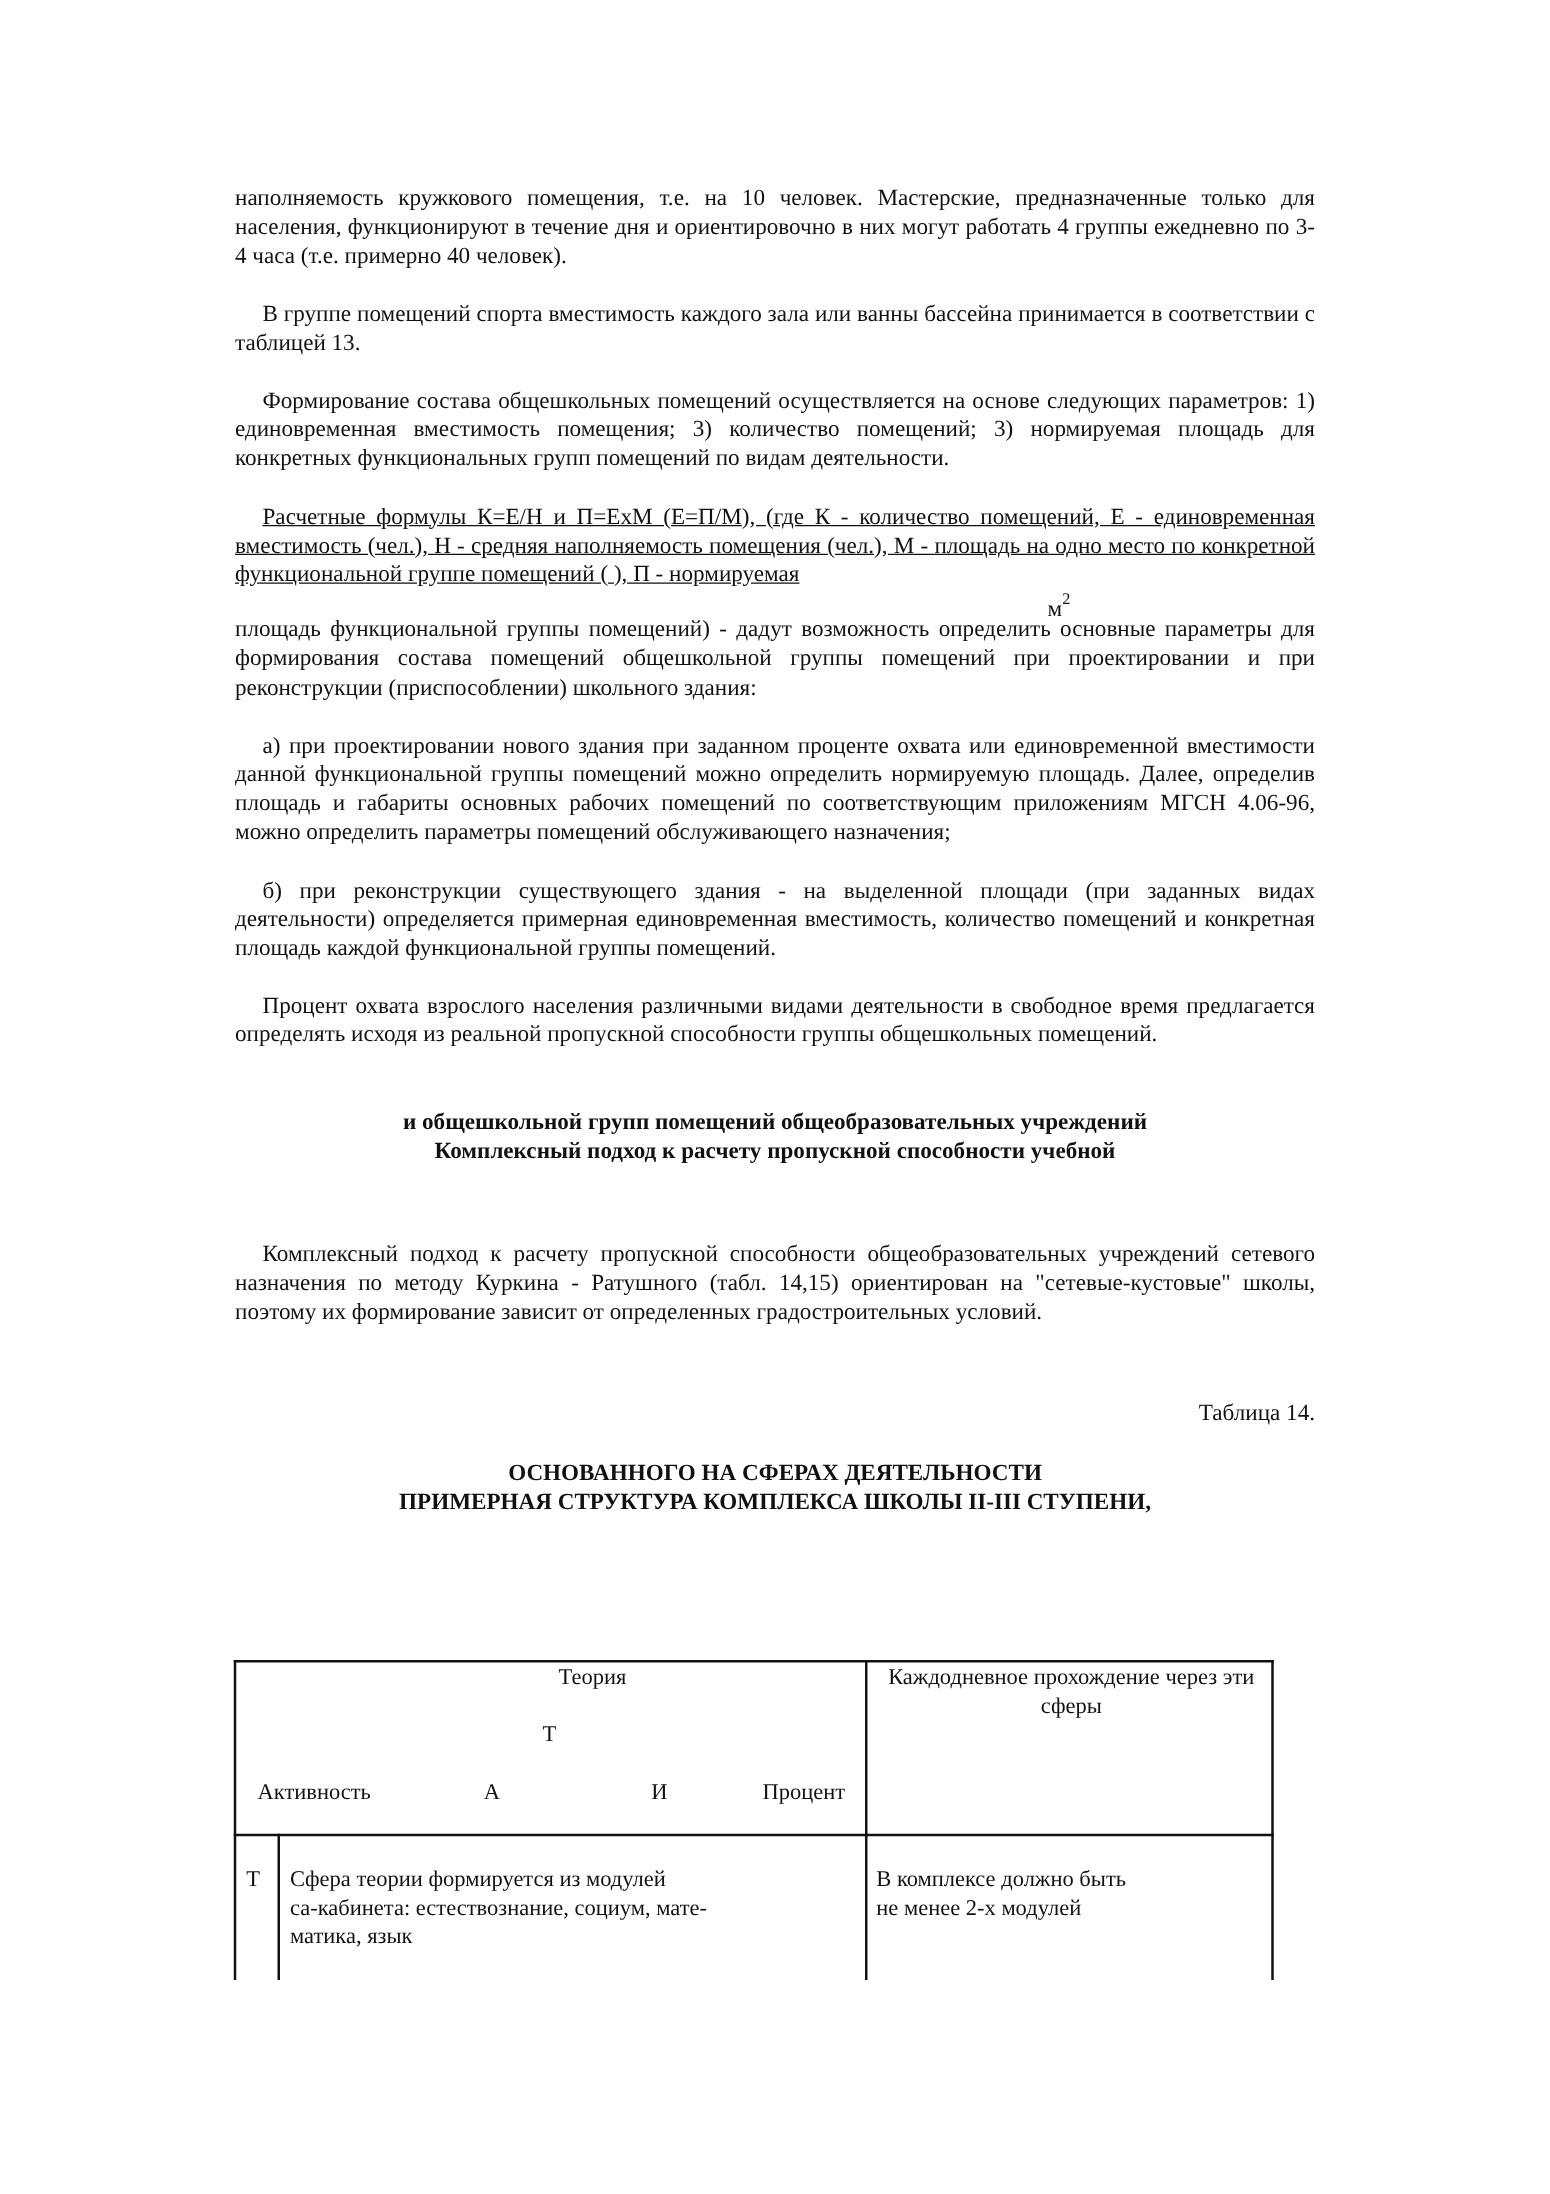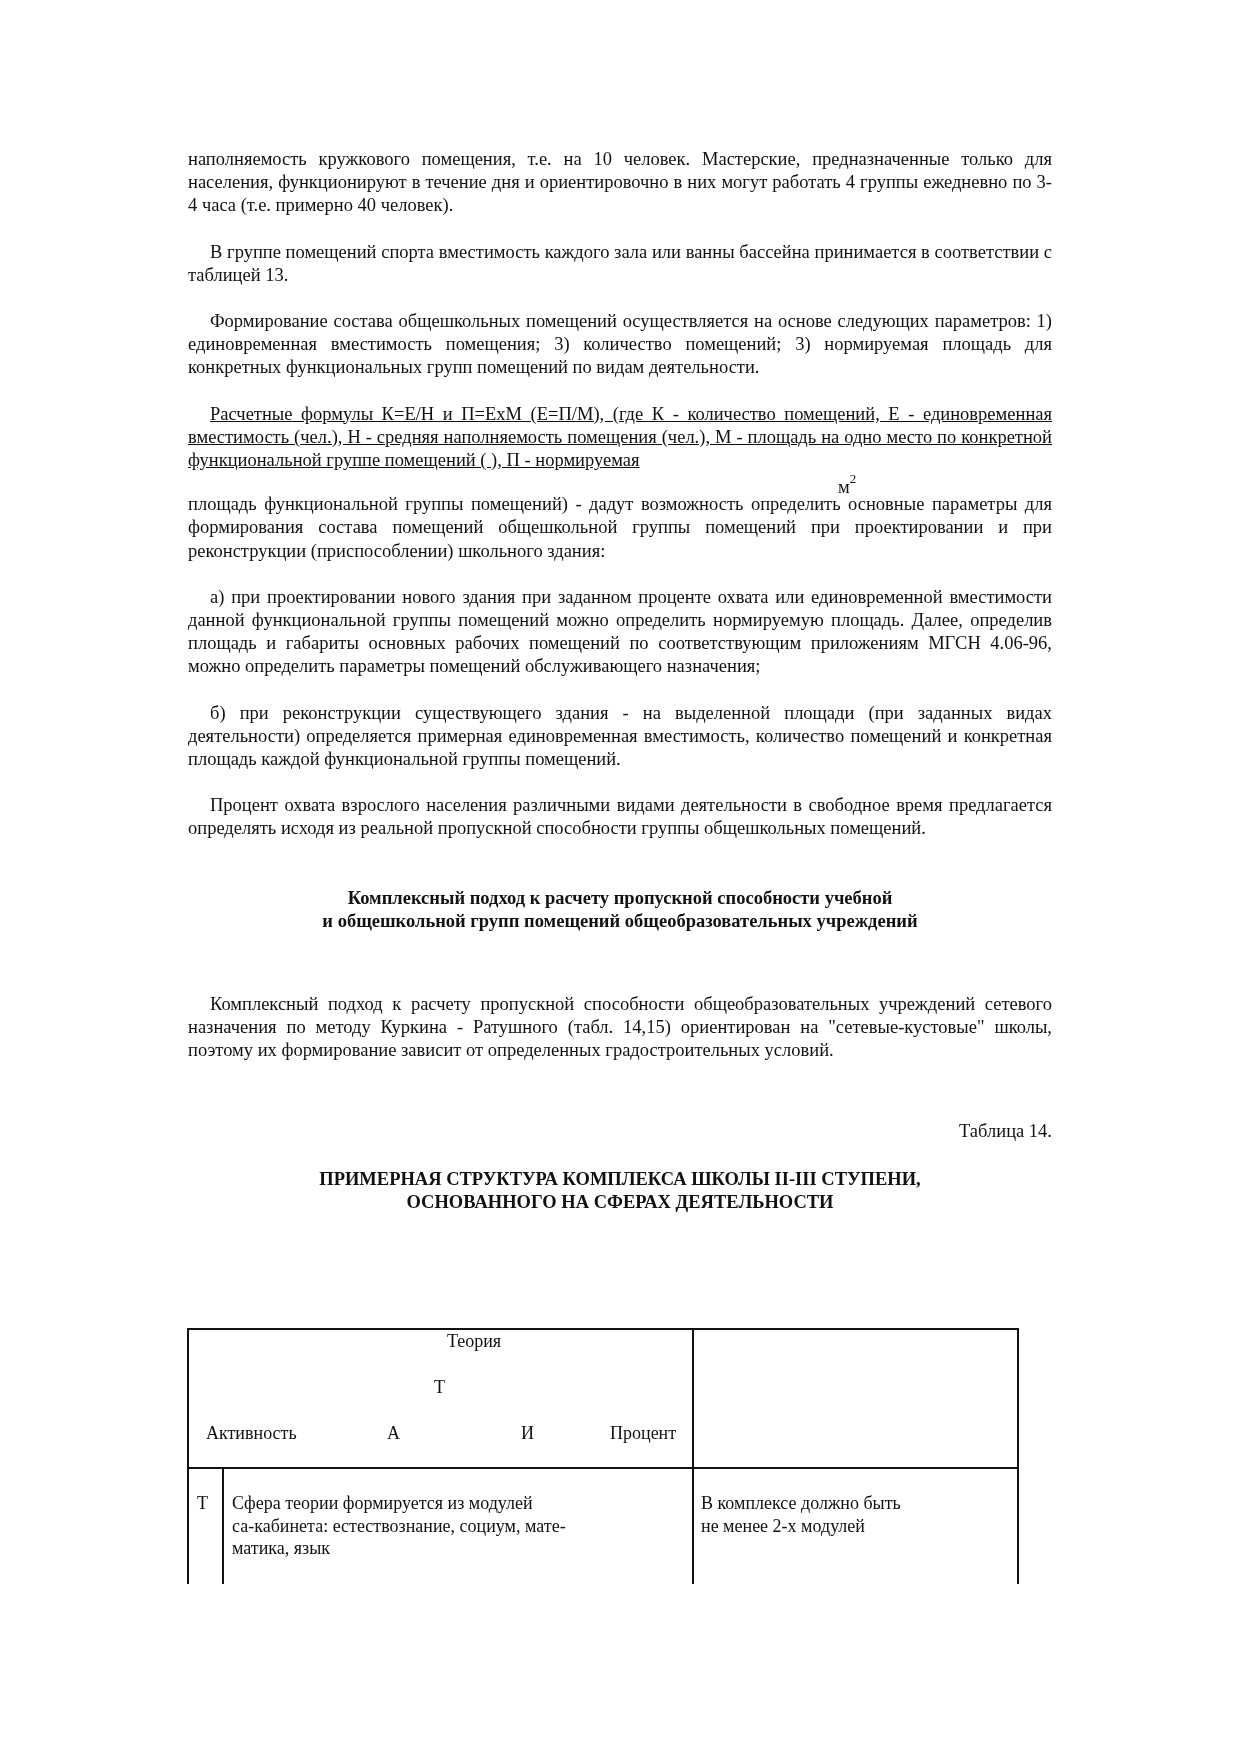--- a/index.html
+++ b/index.html
@@ -88,31 +88,31 @@
   <p class="para" style="margin-bottom:0;text-decoration:underline;">Расчетные формулы К=Е/Н и П=ЕхМ (Е=П/М), (где К - количество помещений, Е - единовременная вместимость (чел.), Н - средняя наполняемость помещения (чел.), М - площадь на одно место по конкретной функциональной группе помещений (      ), П - нормируемая</p>
   <div class="m2-line">
     <span class="m2"><span>м</span><sup>2</sup></span>
   </div>
   <p class="para noindent">площадь функциональной группы помещений) - дадут возможность определить основные параметры для формирования состава помещений общешкольной группы помещений при проектировании и при реконструкции (приспособлении) школьного здания:</p>
   <p class="para">а) при проектировании нового здания при заданном проценте охвата или единовременной вместимости данной функциональной группы помещений можно определить нормируемую площадь. Далее, определив площадь и габариты основных рабочих помещений по соответствующим приложениям МГСН 4.06-96, можно определить параметры помещений обслуживающего назначения;</p>
   <p class="para">б) при реконструкции существующего здания - на выделенной площади (при заданных видах деятельности) определяется примерная единовременная вместимость, количество помещений и конкретная площадь каждой функциональной группы помещений.</p>
   <p class="para" style="margin-bottom:0;">Процент охвата взрослого населения различными видами деятельности в свободное время предлагается определять исходя из реальной пропускной способности группы общешкольных помещений.</p>
 
   <div class="section-title">
+    <div>и общешкольной групп помещений общеобразовательных учреждений</div>
     <div>Комплексный подход к расчету пропускной способности учебной</div>
-    <div>и общешкольной групп помещений общеобразовательных учреждений</div>
   </div>
 
   <p class="para" style="margin-bottom:0;">Комплексный подход к расчету пропускной способности общеобразовательных учреждений сетевого назначения по методу Куркина - Ратушного (табл. 14,15) ориентирован на "сетевые-кустовые" школы, поэтому их формирование зависит от определенных градостроительных условий.</p>
 
   <div class="table-label">Таблица 14.</div>
 
   <div class="table-title">
+    <div>ОСНОВАННОГО НА СФЕРАХ ДЕЯТЕЛЬНОСТИ</div>
     <div>ПРИМЕРНАЯ СТРУКТУРА КОМПЛЕКСА ШКОЛЫ II-III СТУПЕНИ,</div>
-    <div>ОСНОВАННОГО НА СФЕРАХ ДЕЯТЕЛЬНОСТИ</div>
   </div>
 </div>
 
 <div class="tbl">
 
   <div class="line" style="left:0; top:0; width:832px; height:2px;"></div>
 
   <div class="line" style="left:0; top:0; width:2px; height:256px;"></div>
 
   <div class="line" style="left:830px; top:0; width:2px; height:256px;"></div>
@@ -123,20 +123,21 @@
 
   <div class="line" style="left:35px; top:139px; width:2px; height:117px;"></div>
 
   <div class="cell-text" style="left:0; width:574px; top:2px; text-align:center;">Теория</div>
   <div class="cell-text" style="left:0; width:505px; top:48px; text-align:center;">Т</div>
   <div class="cell-text" style="left:19px; top:94px;">Активность</div>
   <div class="cell-text" style="left:200px; top:94px;">А</div>
   <div class="cell-text" style="left:334px; top:94px;">И</div>
   <div class="cell-text" style="left:423px; top:94px;">Процент</div>
 
+  <div class="cell-text" style="left:514px; width:312px; top:2px; text-align:center;">Каждодневное прохождение через эти сферы</div>
 
   <div class="cell-text" style="left:10px; top:164px;">Т</div>
   <div class="cell-text" style="left:45px; top:164px; width:455px;">
     <div>Сфера теории формируется из модулей</div>
     <div>са-кабинета: естествознание, социум, мате-</div>
     <div>матика, язык</div>
   </div>
   <div class="cell-text" style="left:514px; top:164px; width:312px;">
     <div>В комплексе должно быть</div>
     <div>не менее 2-х модулей</div>

